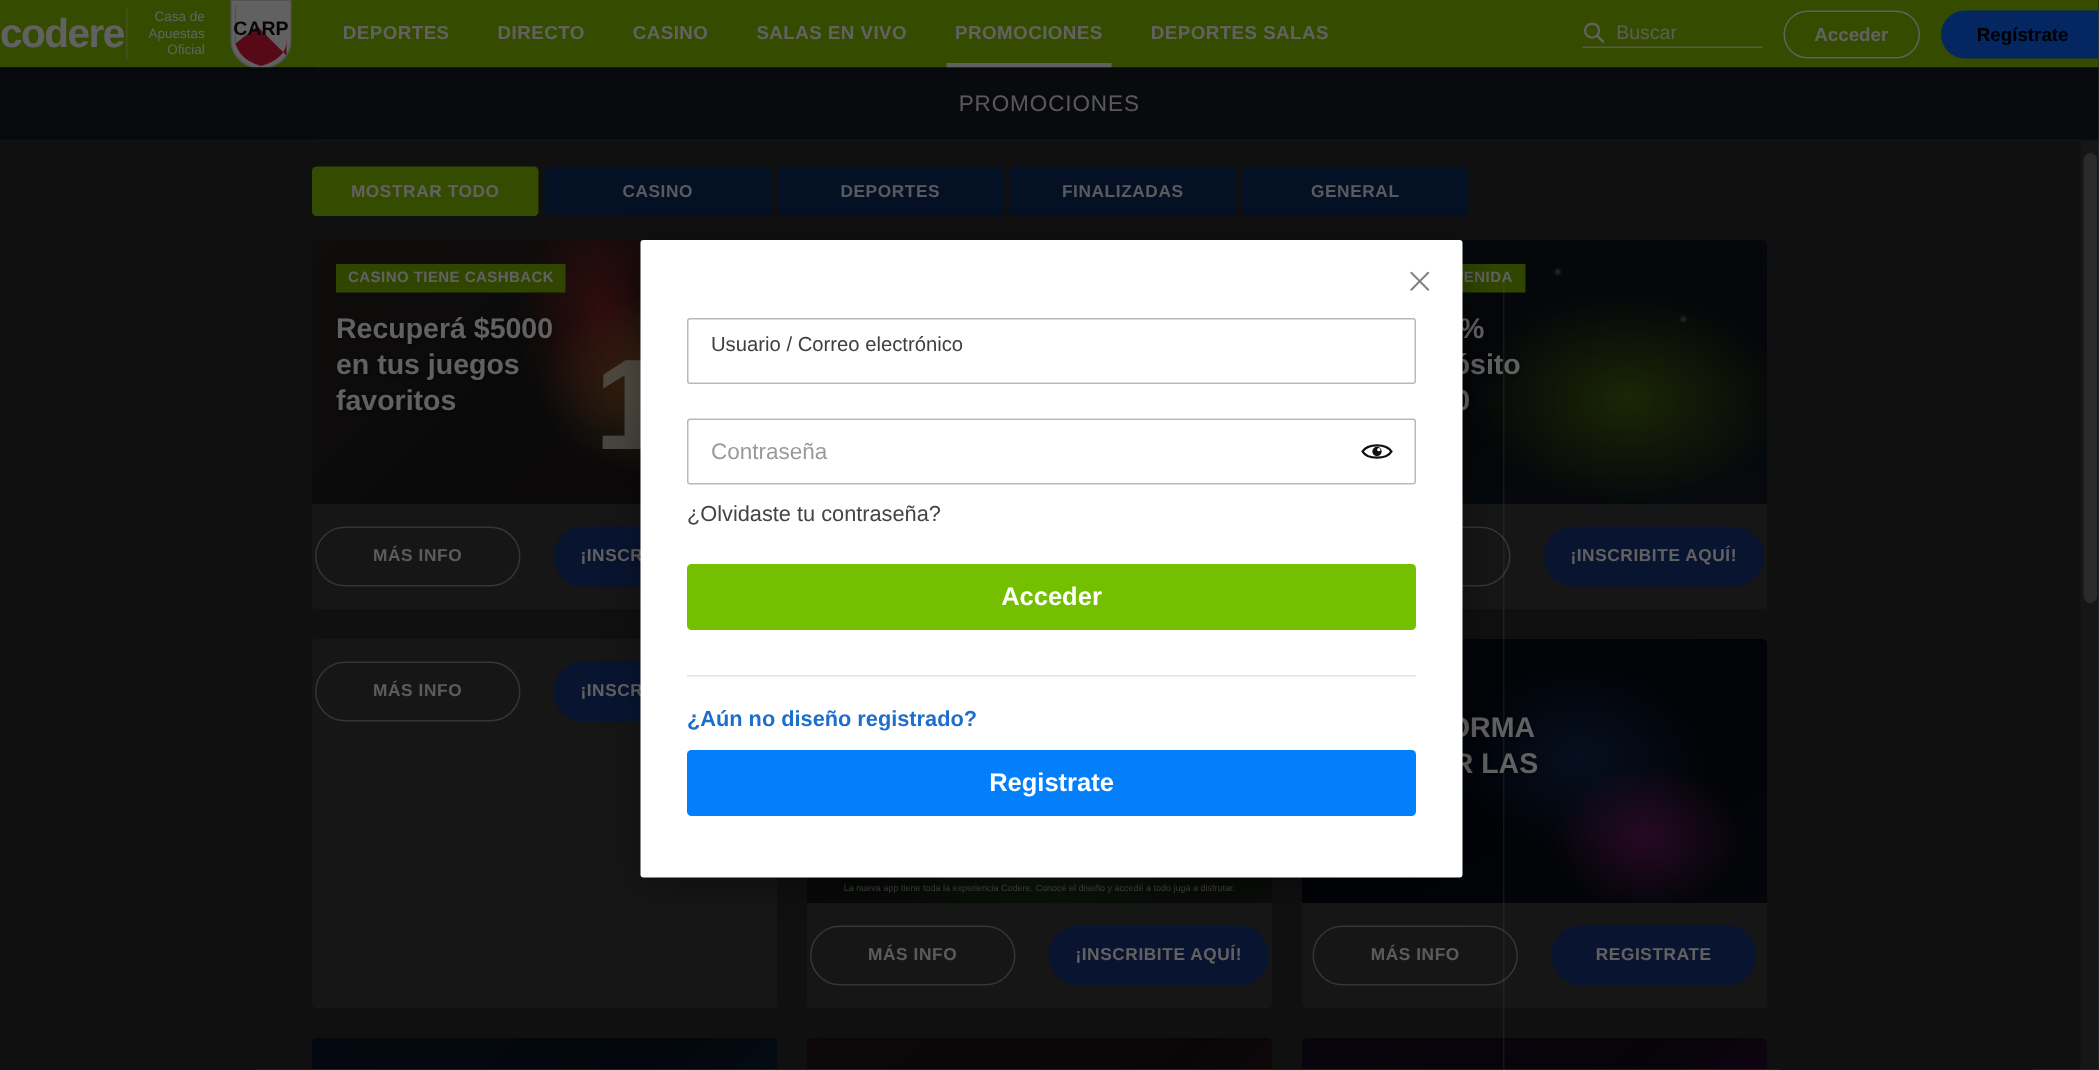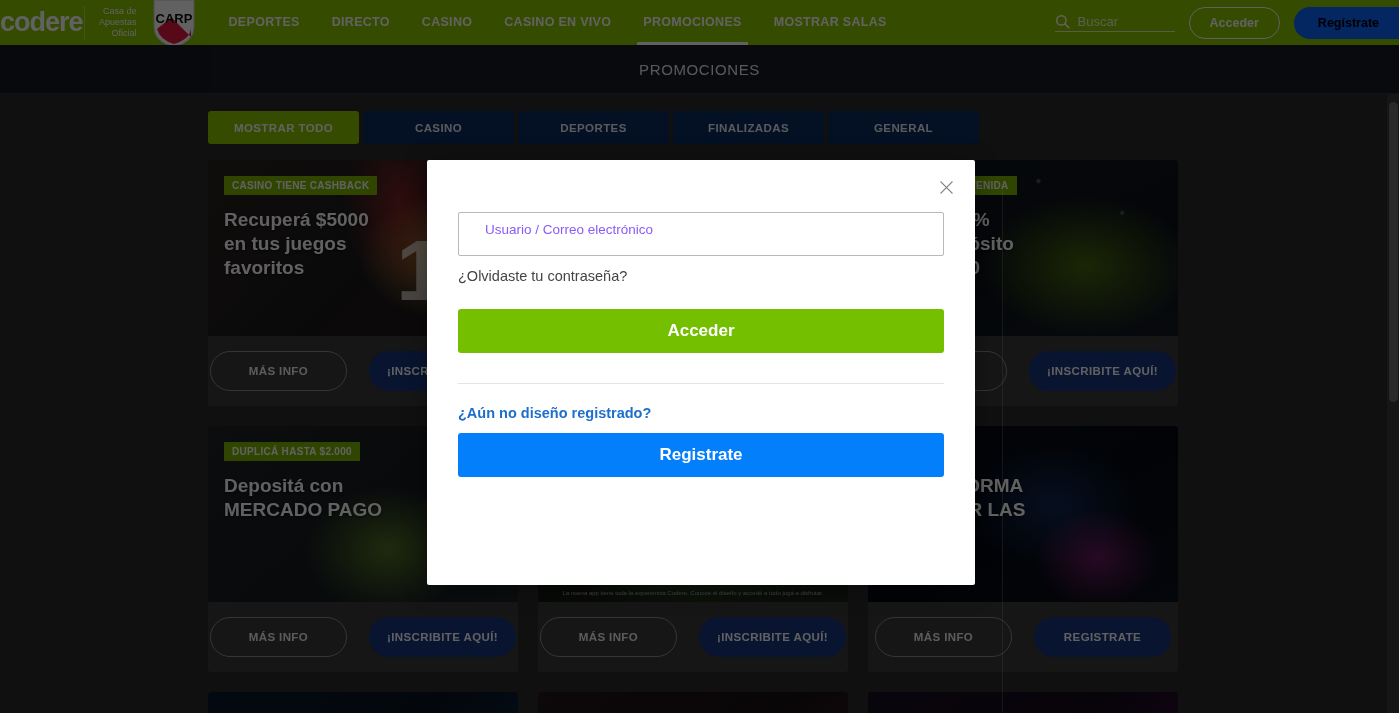--- a/index.html
+++ b/index.html
@@ -225,22 +225,22 @@
     width:26px; height:26px; border:none; background:transparent;
     cursor:pointer; display:flex; align-items:center; justify-content:center;
   }
   .modal-body { padding:52px 31px 0 31px; }
   .field {
     position:relative; border:1px solid #b9b9b9; height:44px; border-radius:2px;
     background:#ffffff;
   }
   .field.filled-label { }
   .float-label {
-    position:absolute; left:26px; top:9px;
-    font-size:13.5px; color:#8b5cf6;
+    position:absolute; left:15px; top:9px;
+    font-size:13.5px; color:#404040;
   }
   .field-input {
     position:absolute; left:15px; right:44px; bottom:5px; top:24px;
     border:none; outline:none; background:transparent;
     font-size:14px; color:#333; font-family:"Liberation Sans", sans-serif;
   }
   .field.pw { margin-top:23px; }
   .pw-input {
     position:absolute; inset:0; padding:0 44px 0 15px;
     border:none; outline:none; background:transparent;
@@ -294,23 +294,23 @@
           <path d="M6 6 L40 40 L40 30 Q40 42 23 47 Q9 43 6 32 Z" fill="#e4002b" opacity="0.9"></path>
           <path d="M6 5 H40 L6 32 Z" fill="#ffffff"></path>
           <path d="M8 7 H38 L8 29 Z" fill="#ffffff"></path>
           <text x="23" y="26" font-size="13" font-weight="700" fill="#111" text-anchor="middle" font-family="Liberation Sans, sans-serif">CARP</text>
         </svg>
       </div>
       <div class="nav">
         <div class="nav-item">DEPORTES</div>
         <div class="nav-item">DIRECTO</div>
         <div class="nav-item">CASINO</div>
-        <div class="nav-item">CASINO EN VIVO</div>
+        <div class="nav-item">SALAS EN VIVO</div>
         <div class="nav-item active">PROMOCIONES</div>
-        <div class="nav-item">MOSTRAR SALAS</div>
+        <div class="nav-item">DEPORTES SALAS</div>
       </div>
       <div class="header-right">
         <div class="search-wrap">
           <span class="search-icon">
             <svg width="15" height="15" viewBox="0 0 16 16">
               <circle cx="6.8" cy="6.8" r="5" fill="none" stroke="#ffffff" stroke-width="1.6"></circle>
               <line x1="10.4" y1="10.4" x2="14.6" y2="14.6" stroke="#ffffff" stroke-width="1.8" stroke-linecap="round"></line>
             </svg>
           </span>
           <input class="search-input" type="text" placeholder="Buscar" style="">
@@ -371,26 +371,20 @@
 en tu depósito
 de $10.000</div>
             </div>
             <div class="card-foot">
               <button class="btn-mas-info">MÁS INFO</button>
               <button class="btn-inscribite">¡INSCRIBITE AQUÍ!</button>
             </div>
           </div>
 
           <div class="card">
-            <div class="card-media">
-              <div class="art-mp"></div>
-              <div class="badge">DUPLICÁ HASTA $2.000</div>
-              <div class="card-head">Depositá con
-MERCADO PAGO</div>
-            </div>
             <div class="card-foot">
               <button class="btn-mas-info">MÁS INFO</button>
               <button class="btn-inscribite">¡INSCRIBITE AQUÍ!</button>
             </div>
           </div>
 
           <div class="card">
             <div class="card-media">
               <div class="art-field"></div>
 
@@ -461,20 +455,30 @@
       </svg>
     </button>
 
     <div class="modal-body">
 
       <div class="field filled-label">
         <span class="float-label">Usuario / Correo electrónico</span>
         <input class="field-input" type="text" style="">
       </div>
 
+      <div class="field pw">
+        <input class="pw-input" type="password" placeholder="Contraseña" style="">
+        <button class="eye-btn">
+          <svg width="22" height="16" viewBox="0 0 24 16">
+            <path d="M1.5 8 C5 2, 19 2, 22.5 8 C19 14, 5 14, 1.5 8 Z" fill="none" stroke="#111111" stroke-width="1.7"></path>
+            <circle cx="12" cy="8" r="3.4" fill="#111111"></circle>
+            <circle cx="13.3" cy="6.7" r="1.2" fill="#ffffff"></circle>
+          </svg>
+        </button>
+      </div>
 
       <a class="forgot">¿Olvidaste tu contraseña?</a>
 
       <button class="btn-acceder">Acceder</button>
 
       <div class="hr"></div>
 
       <a class="register-link">¿Aún no diseño registrado?</a>
 
       <button class="btn-registrate">Registrate</button>

